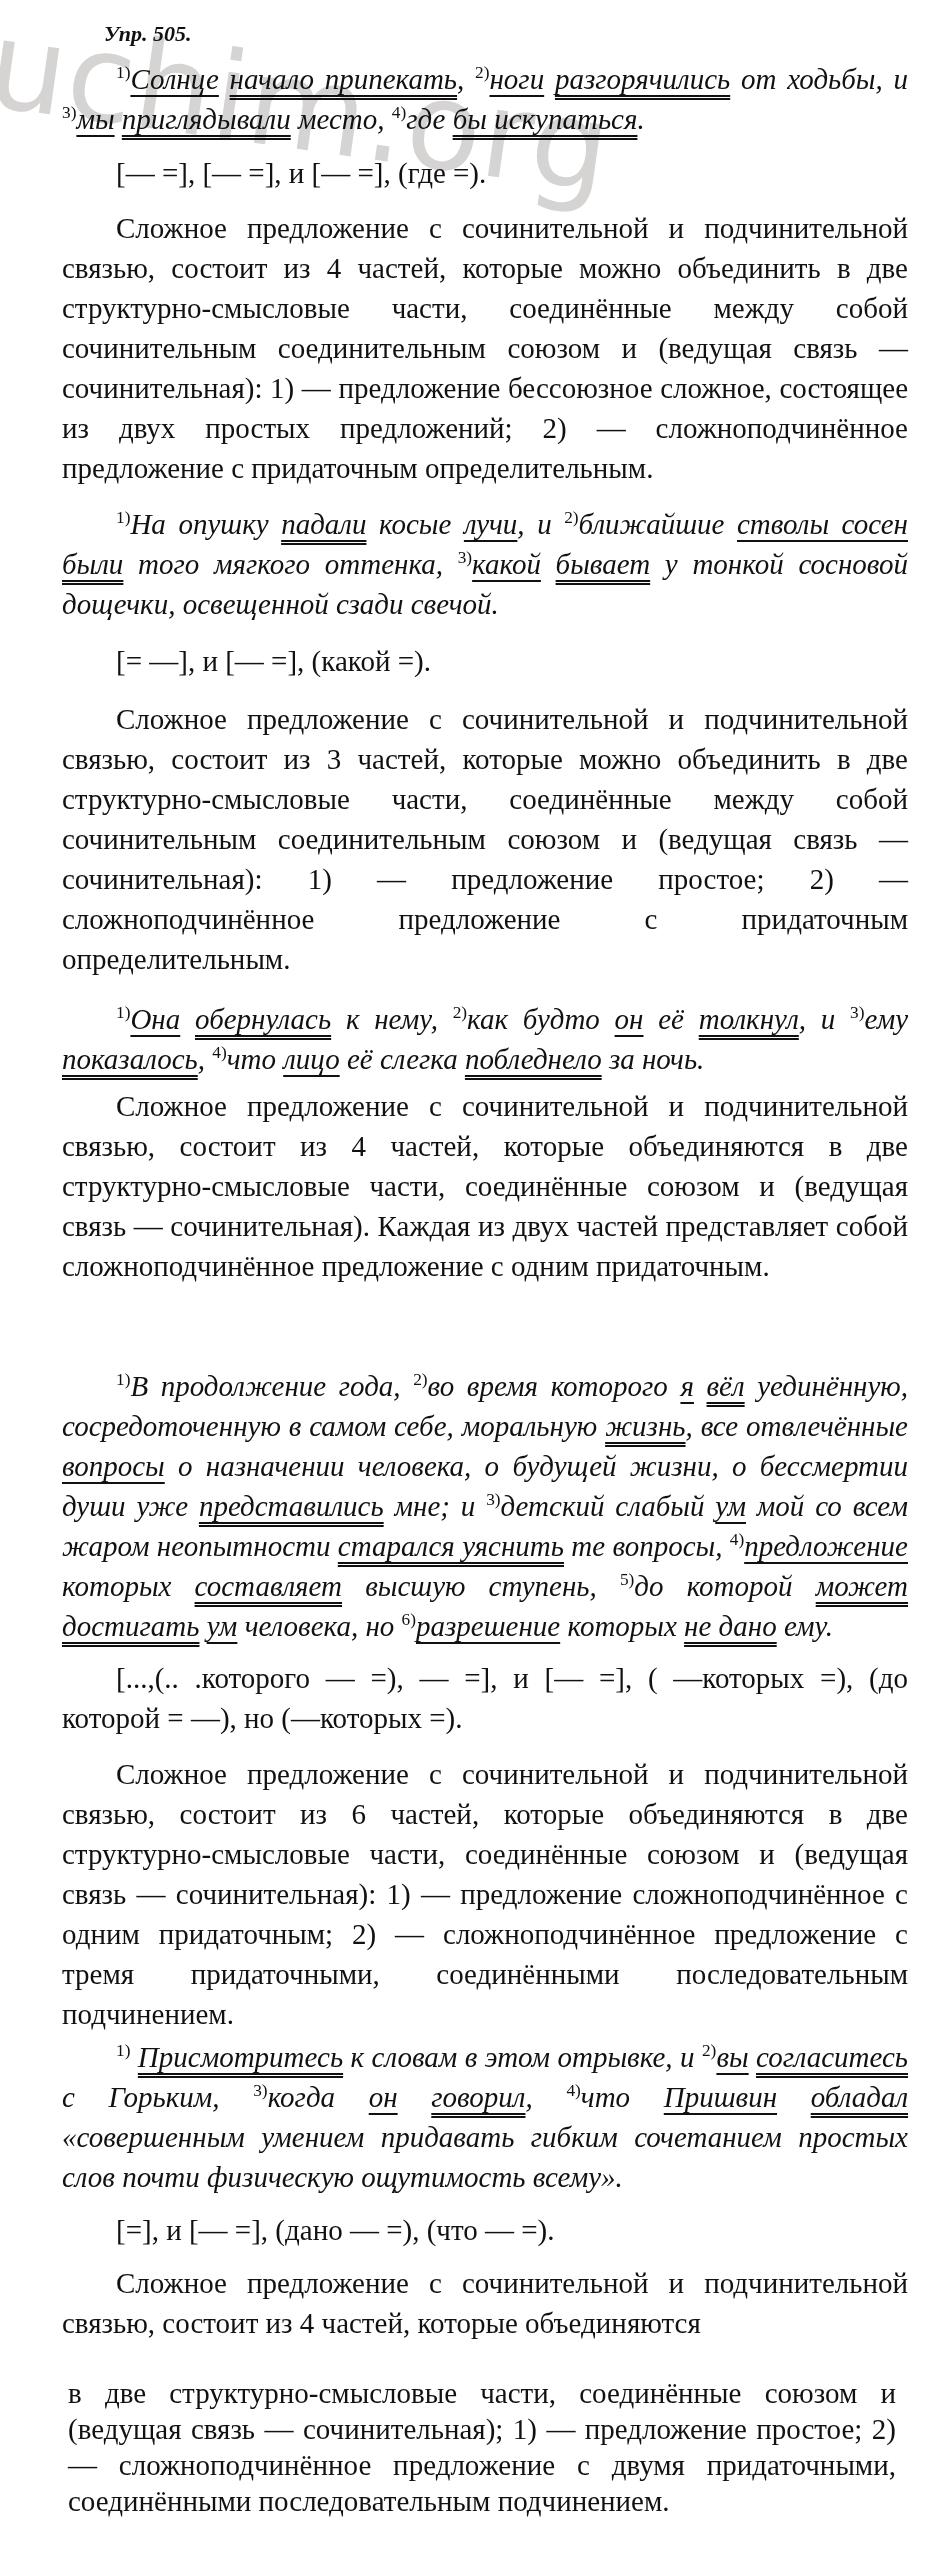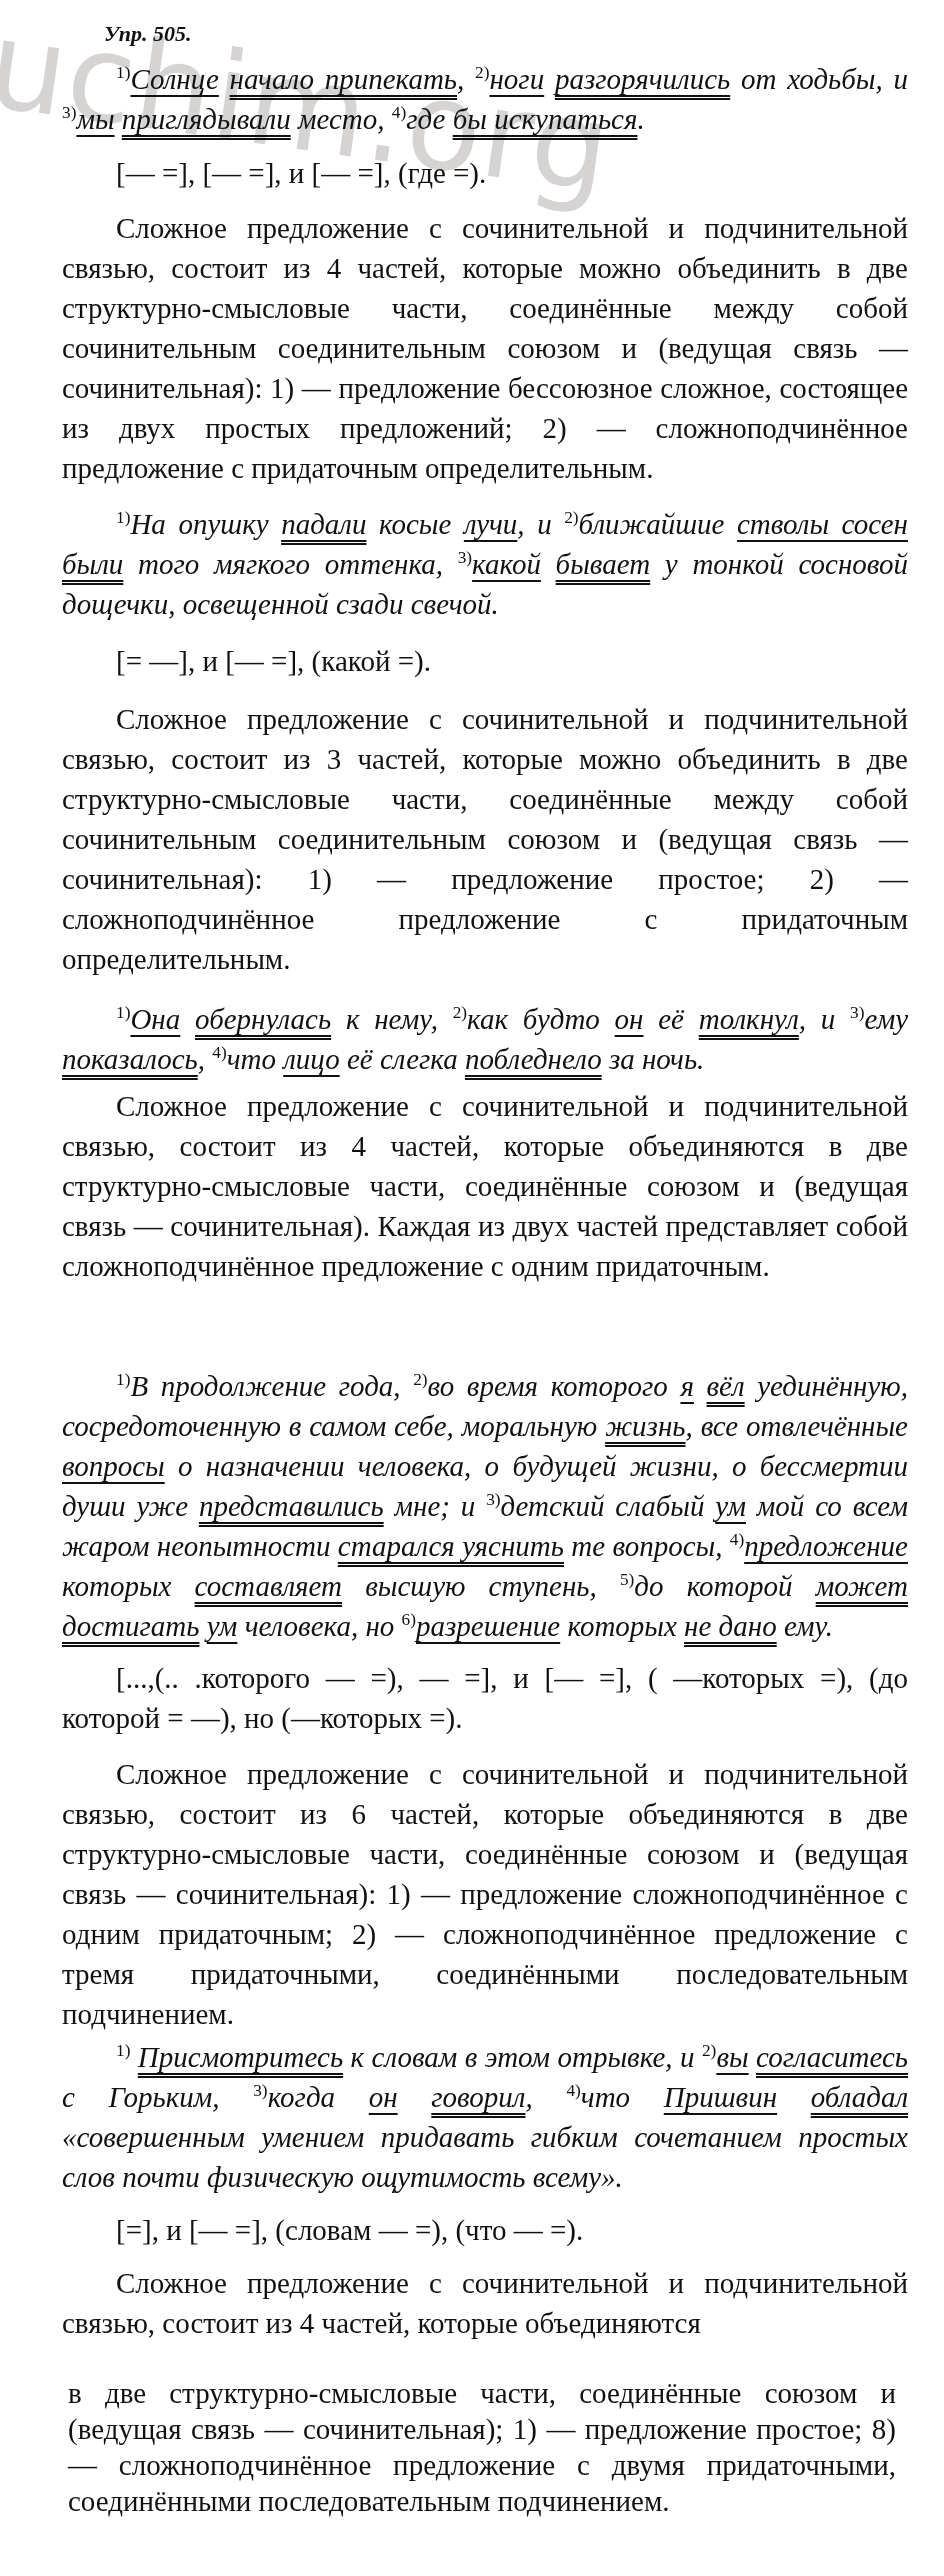--- a/index.html
+++ b/index.html
@@ -55,19 +55,19 @@
   </div>
 
   <div class="block" style="top:1366px">
     <div class="ex indent"><sup>1)</sup><span>В продолжение года, </span><sup>2)</sup><span>во время которого </span><span class="subj">я</span><span> </span><span class="pred">вёл</span><span> уединённую, сосредоточенную в самом себе, моральную </span><span class="pred">жизнь</span><span>, все отвлечённые </span><span class="subj">вопросы</span><span> о назначении человека, о будущей жизни, о бессмертии души уже </span><span class="pred">представились</span><span> мне; и </span><sup>3)</sup><span>детский слабый </span><span class="subj">ум</span><span> мой со всем жаром неопытности </span><span class="pred">старался уяснить</span><span> те вопросы, </span><sup>4)</sup><span class="subj">предложение</span><span> которых </span><span class="pred">составляет</span><span> высшую ступень, </span><sup>5)</sup><span>до которой </span><span class="pred">может достигать</span><span> </span><span class="subj">ум</span><span> человека, но </span><sup>6)</sup><span class="subj">разрешение</span><span> которых </span><span class="pred">не дано</span><span> ему.</span></div>
     <div class="indent" style="margin-top:11.5px">[...,(.. .которого — =), — =], и [— =], ( —которых =), (до которой = —), но (—которых =).</div>
     <div class="indent" style="margin-top:16px">Сложное предложение с сочинительной и подчинительной связью, состоит из 6 частей, которые объединяются в две структурно-смысловые части, соединённые союзом и (ведущая связь — сочинительная): 1) — предложение сложноподчинённое с одним придаточным; 2) — сложноподчинённое предложение с тремя придаточными, соединёнными последовательным подчинением.</div>
   </div>
 
   <div class="block" style="top:2037px">
     <div class="ex indent"><sup>1)</sup><span> </span><span class="pred">Присмотритесь</span><span> к словам в этом отрывке, и </span><sup>2)</sup><span class="subj">вы</span><span> </span><span class="pred">согласитесь</span><span> с Горьким, </span><sup>3)</sup><span>когда </span><span class="subj">он</span><span> </span><span class="pred">говорил</span><span>, </span><sup>4)</sup><span>что </span><span class="subj">Пришвин</span><span> </span><span class="pred">обладал</span><span> «совершенным умением придавать гибким сочетанием простых слов почти физическую ощутимость всему».</span></div>
-    <div class="scheme" style="margin-top:13px">[=], и [— =], (словам — =), (что — =).</div>
+    <div class="scheme" style="margin-top:13px">[=], и [— =], (дано — =), (что — =).</div>
     <div class="indent" style="margin-top:13px">Сложное предложение с сочинительной и подчинительной связью, состоит из 4 частей, которые объединяются</div>
   </div>
 
-  <div class="final" style="top:2375px">в две структурно-смысловые части, соединённые союзом и (ведущая связь — сочинительная); 1) — предложение простое; 8) — сложноподчинённое предложение с двумя придаточными, соединёнными последовательным подчинением.</div>
+  <div class="final" style="top:2375px">в две структурно-смысловые части, соединённые союзом и (ведущая связь — сочинительная); 1) — предложение простое; 2) — сложноподчинённое предложение с двумя придаточными, соединёнными последовательным подчинением.</div>
 </div>
 
 
 </body></html>

